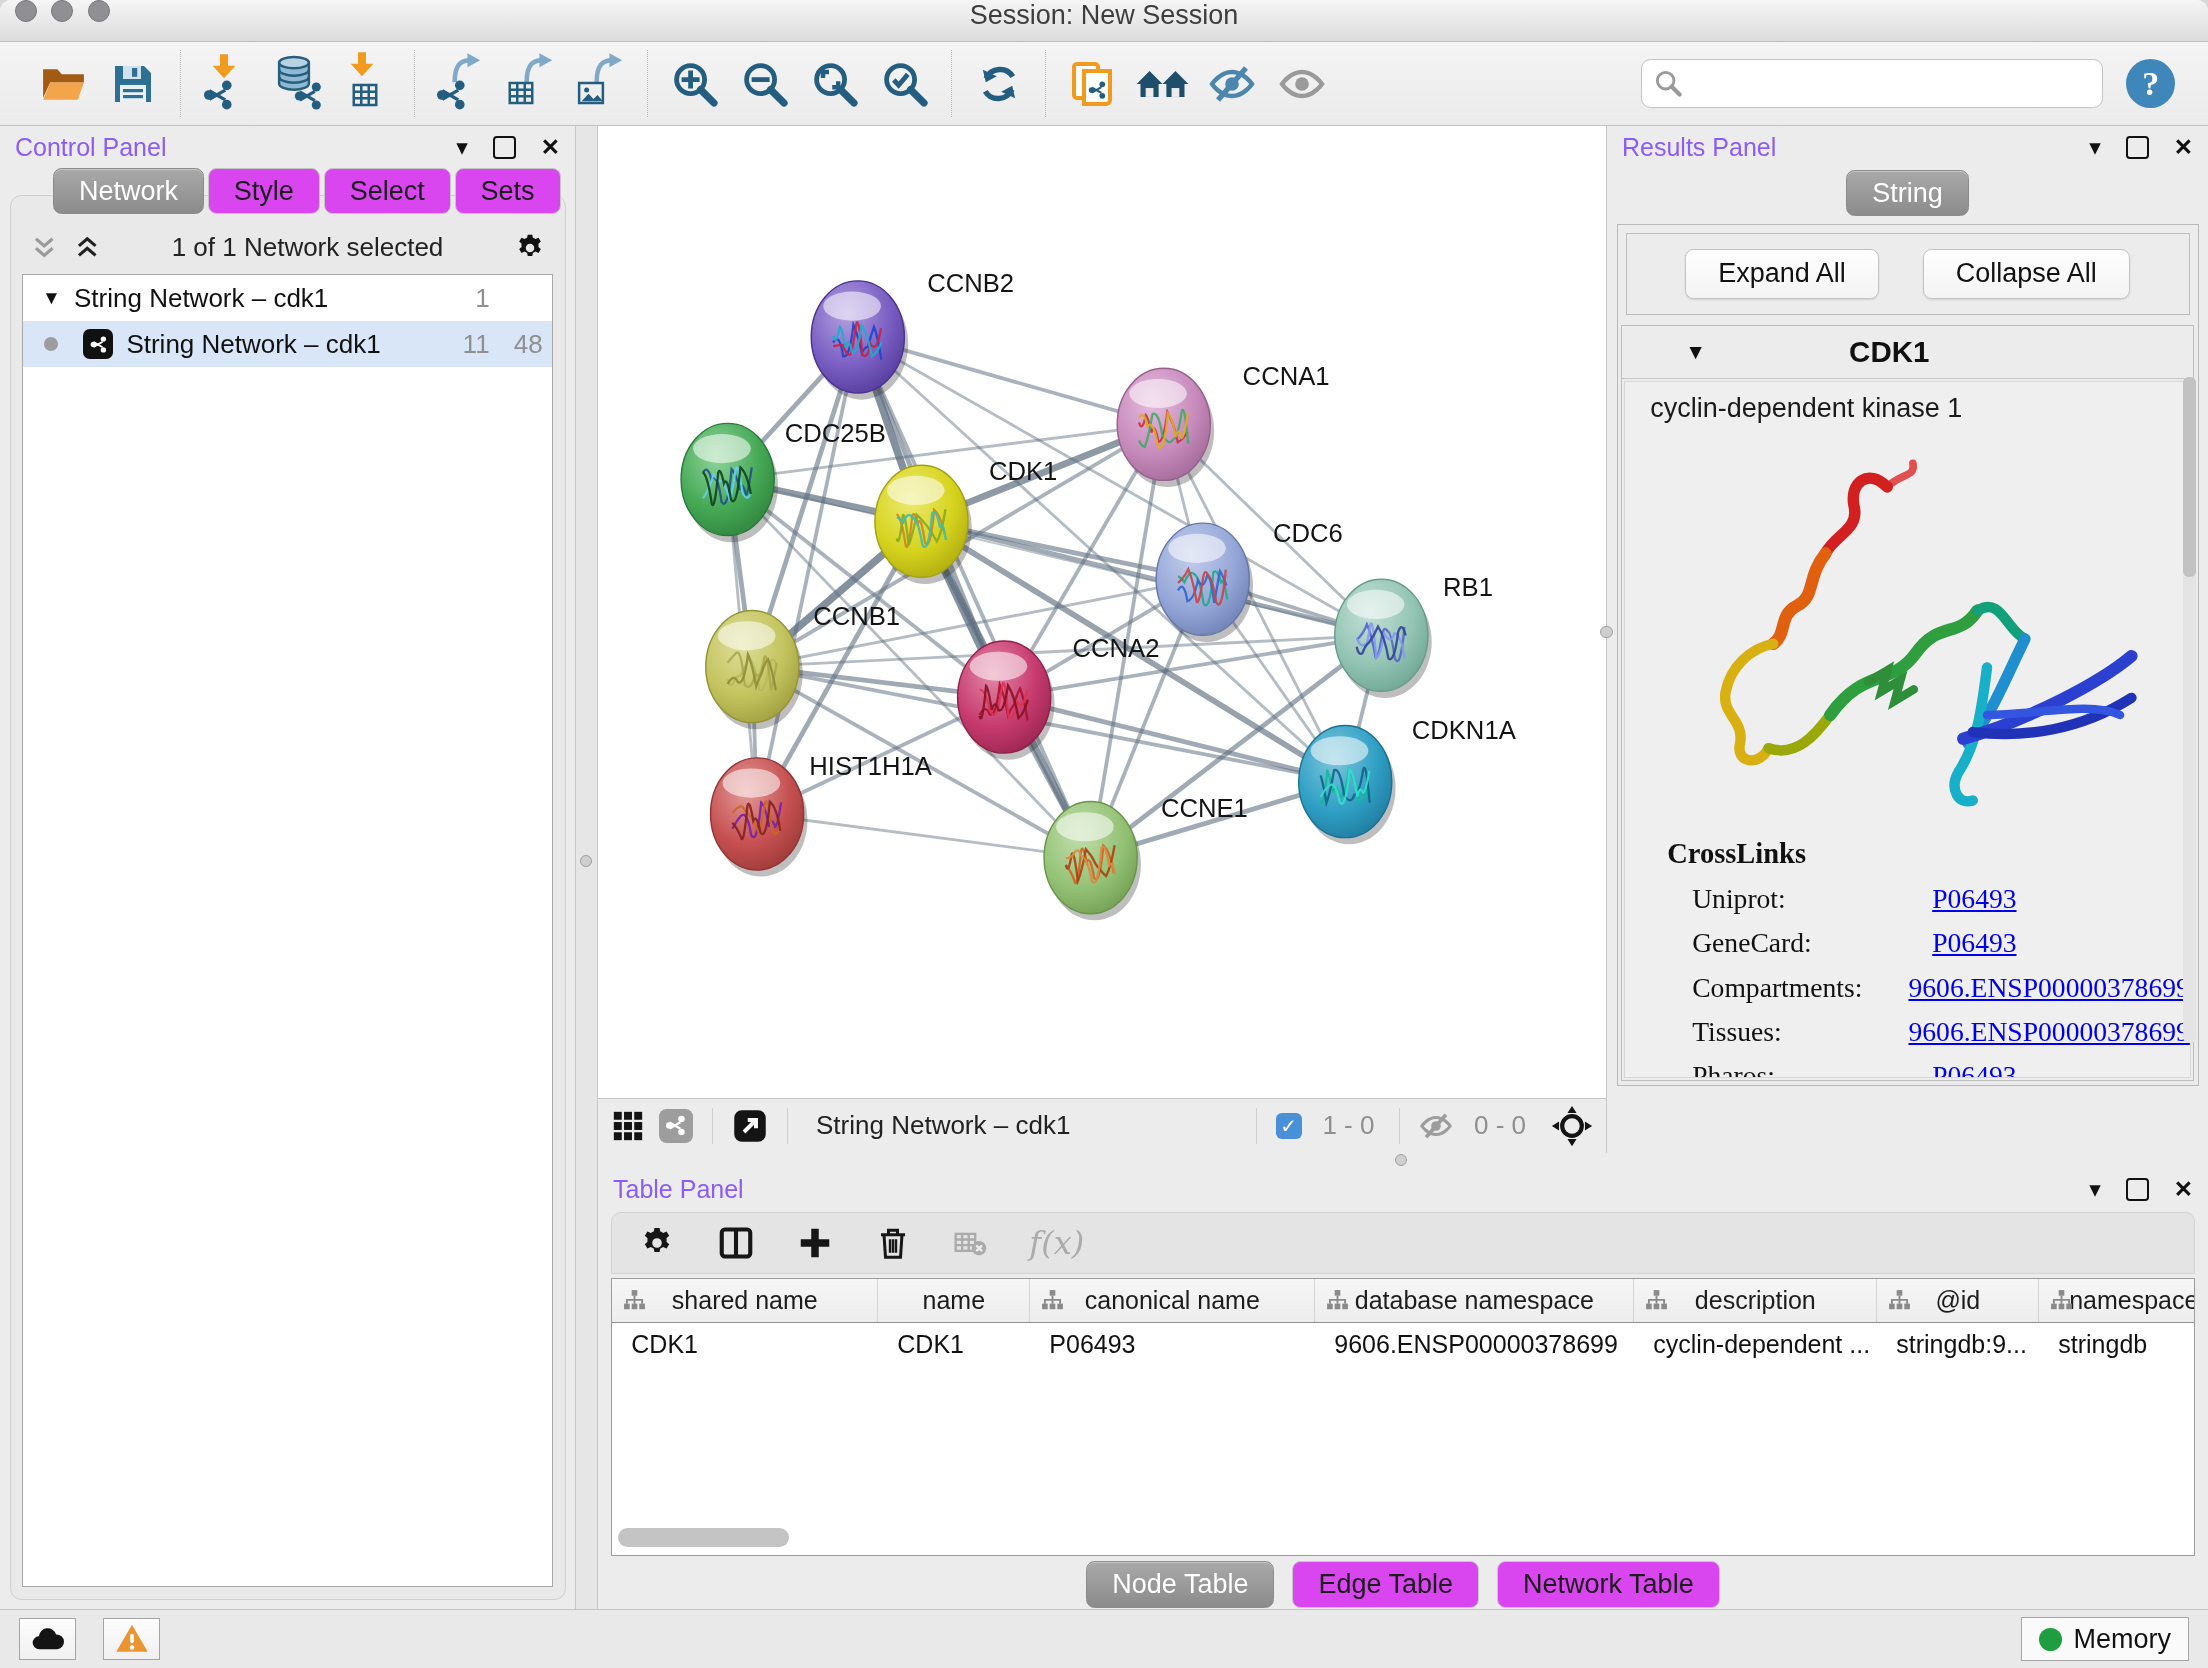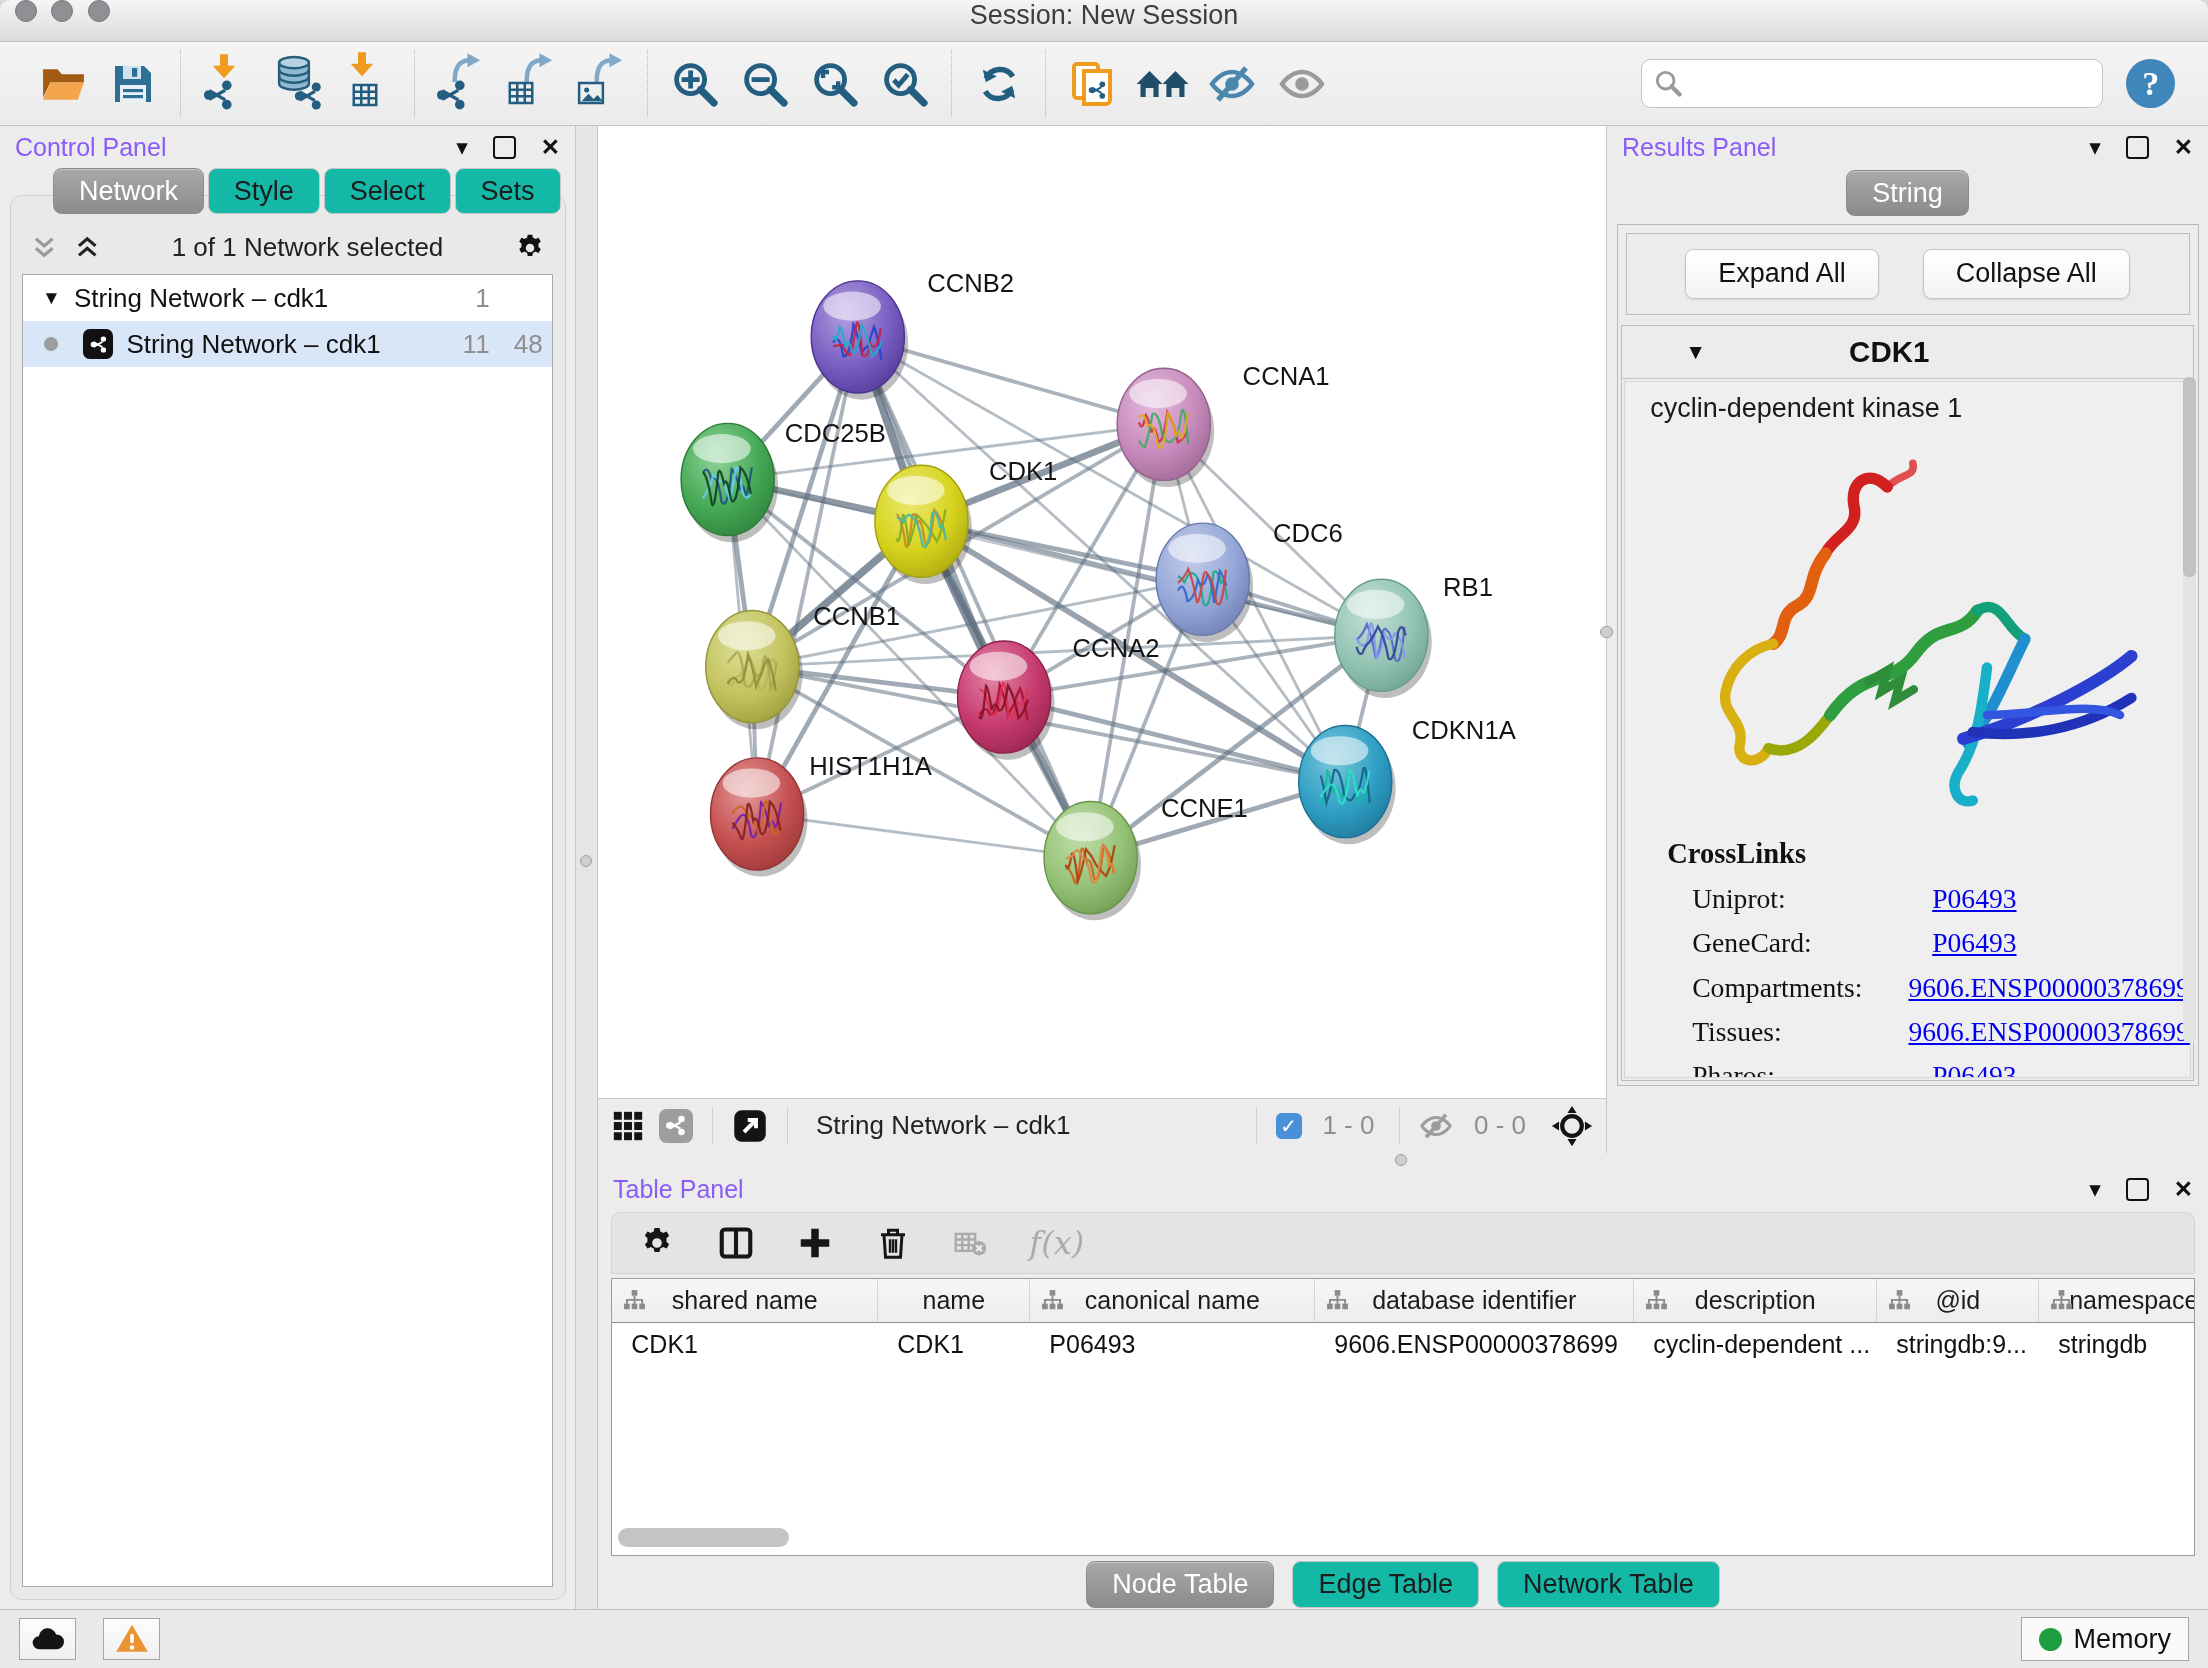--- a/index.html
+++ b/index.html
@@ -34,21 +34,21 @@
   .main { flex:1; display:flex; min-height:0; }
 
   
   .cpanel { width:576px; flex:none; display:flex; flex-direction:column; background:#ececec; border-right:1px solid #c6c6c6; }
   .panel-hdr { height:42px; display:flex; align-items:center; padding:0 15px; flex:none; }
   .panel-title { font-size:25px; color:#8b5cf6; }
   .panel-hdr .spacer { flex:1; }
   .ph-icon { font-size:23px; color:#111; margin-left:25px; cursor:pointer; line-height:1; }
   .ph-float { width:23px; height:23px; border:2.9px solid #111; border-radius:3.8px; margin-left:25px; cursor:pointer; }
   .tabs-row { display:flex; justify-content:flex-start; padding:0 0 0 53px; gap:3.8px; position:relative; z-index:2; flex:none; }
-  .tab { font-size:27px; padding:6.7px 25px; border-radius:8.6px; border:1px solid #c6c6c6; background:#14b8a6; color:#1c1c1c; cursor:pointer; }
+  .tab { font-size:27px; padding:6.7px 25px; border-radius:8.6px; border:1px solid #c6c6c6; background:#d946ef; color:#1c1c1c; cursor:pointer; }
   .tab.sel { background:linear-gradient(#a9a9a9,#8b8b8b); color:#fff; border-color:#8b8b8b; box-shadow:inset 0 1px 0 rgba(255,255,255,.35); }
   .cp-inner { margin:-19px 9.5px 9.5px 9.5px; border:1px solid #cfcfcf; border-radius:11.4px; background:#e9e9e9; flex:1; display:flex; flex-direction:column; padding-top:27px; min-height:0; }
   .cp-listhdr { height:49px; display:flex; align-items:center; padding:0 19px; flex:none; }
   .chev { font-size:25px; letter-spacing:-1.9px; cursor:pointer; }
   .chev.down { color:#9a9a9a; }
   .chev.up { color:#222; margin-left:15px; }
   .cp-listhdr .info { flex:1; text-align:center; font-size:26px; color:#222; }
   .cp-listhdr .gear { color:#111; cursor:pointer; }
   .listbox { margin:1.9px 11.4px 11.4px 11.4px; background:#fff; border:1.9px solid #a8a8a8; flex:1; overflow:hidden; min-height:0; }
   .tree-row { height:46px; display:flex; align-items:center; font-size:26px; color:#111; padding:0 9.5px; }
@@ -905,21 +905,21 @@
               <div class="th" style="width: 285px;">
                 <svg class="bicon" width="25" height="25" viewBox="0 0 26 26">
                   <use href="#i-branch"></use>
                 </svg>
                 <span>canonical name</span>
               </div>
               <div class="th" style="width: 319px;">
                 <svg class="bicon" width="25" height="25" viewBox="0 0 26 26">
                   <use href="#i-branch"></use>
                 </svg>
-                <span>database identifier</span>
+                <span>database namespace</span>
               </div>
               <div class="th" style="width: 243px;">
                 <svg class="bicon" width="25" height="25" viewBox="0 0 26 26">
                   <use href="#i-branch"></use>
                 </svg>
                 <span>description</span>
               </div>
               <div class="th" style="width: 162px;">
                 <svg class="bicon" width="25" height="25" viewBox="0 0 26 26">
                   <use href="#i-branch"></use>

